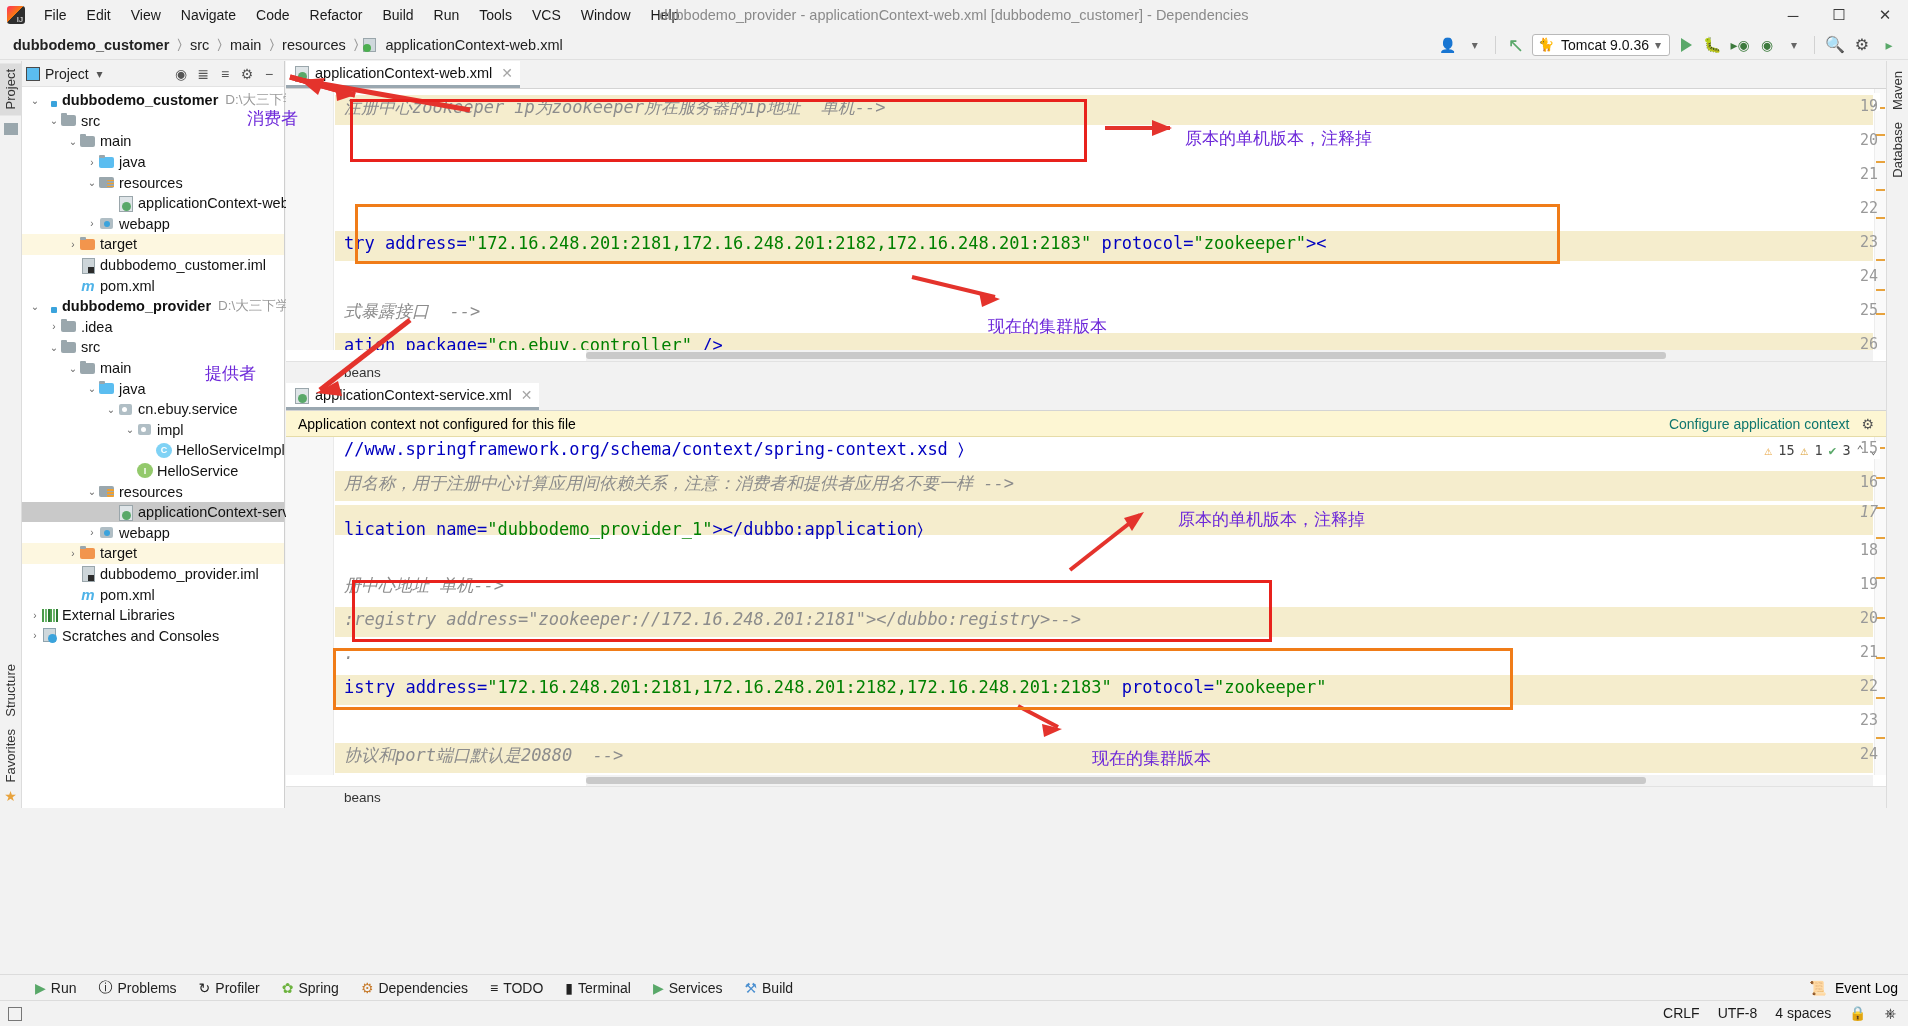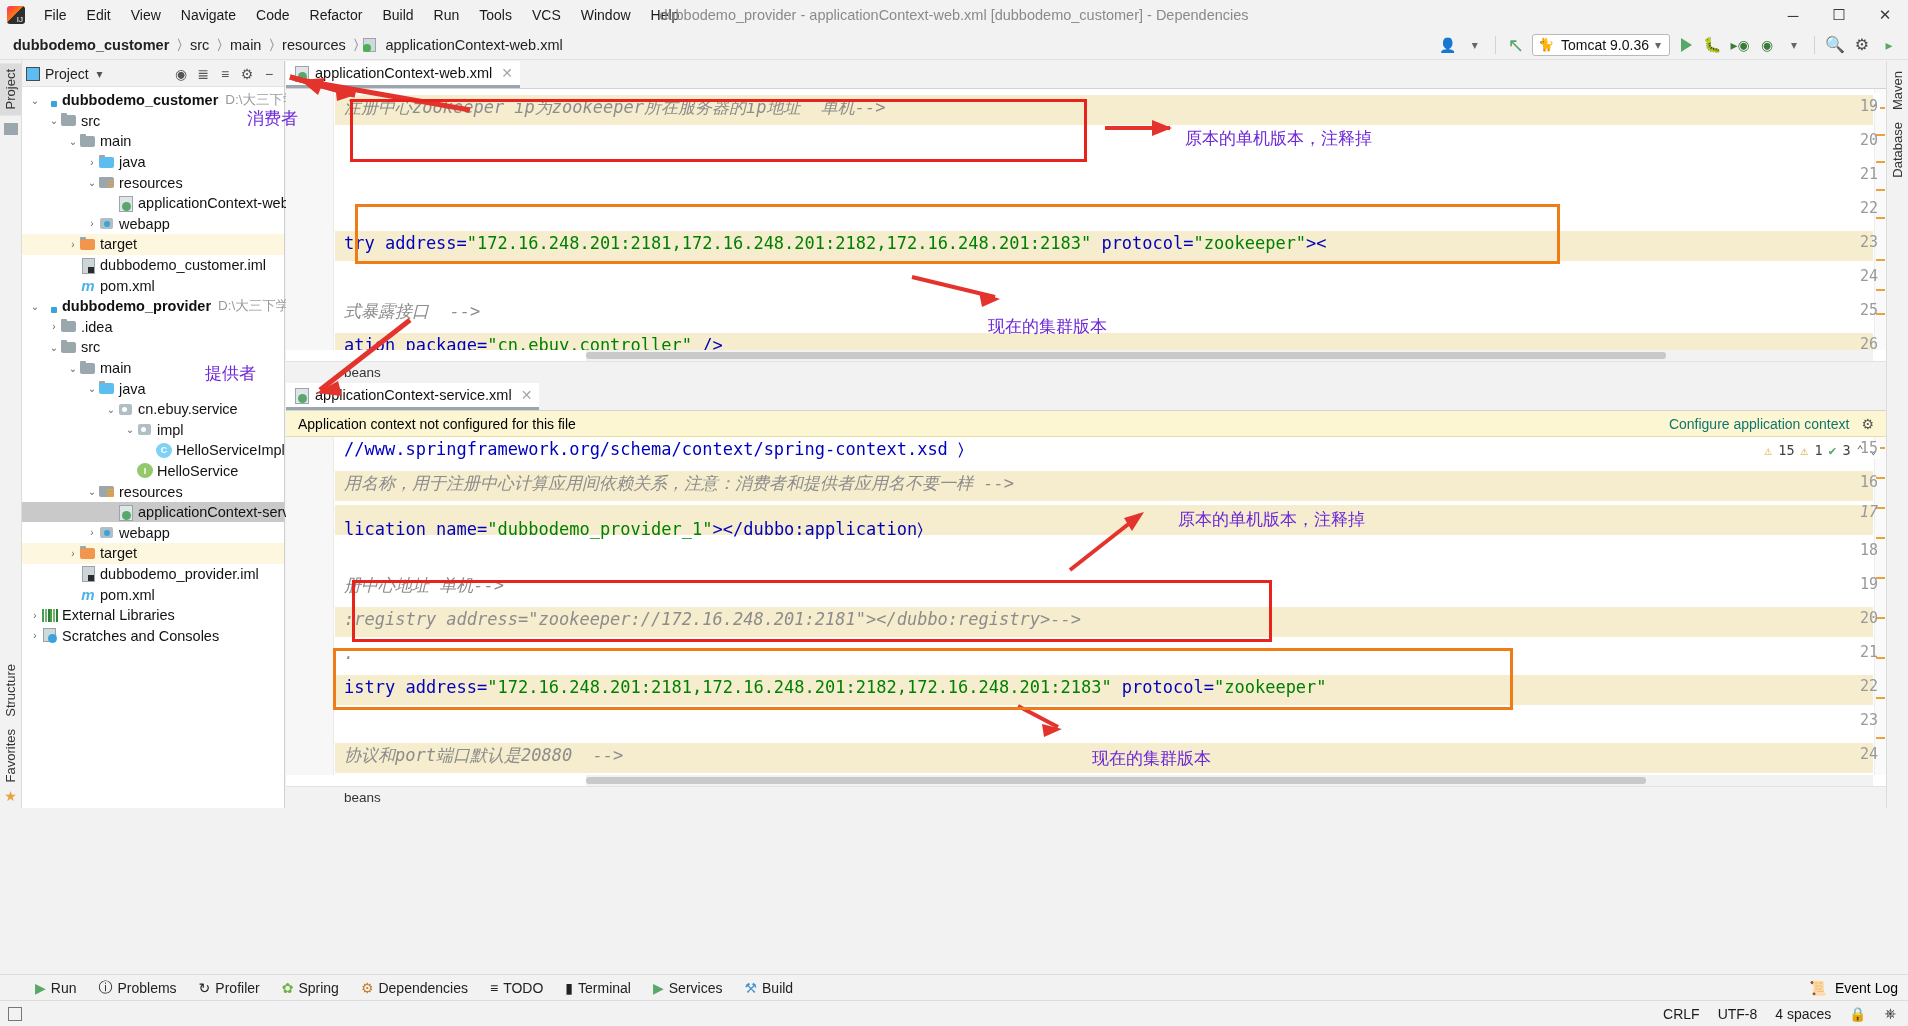--- a/index.html
+++ b/index.html
@@ -286,21 +286,21 @@
     background: #f2f2f2; border-top: 1px solid #dcdcdc;
     display: flex; align-items: center; padding-left: 24px; font-size: 14px;
   }
   .twb-item { display: flex; align-items: center; gap: 5px; padding: 0 11px; color: #222; }
   .twb-right { margin-left: auto; display: flex; align-items: center; padding-right: 10px; gap: 8px; }
   .statusbar {
     position: absolute; left: 0; bottom: 0; width: 1908px; height: 26px;
     background: #f2f2f2; border-top: 1px solid #dcdcdc;
     display: flex; align-items: center; padding-left: 8px; font-size: 14px; color: #1b1b1b;
   }
-  .sb-right { margin-left: auto; display: flex; align-items: center; gap: 18px; padding-right: 12px; }
+  .sb-right { margin-left: auto; display: flex; gap: 18px; padding-right: 12px; }
   .sb-ic { width: 14px; height: 14px; border: 1px solid #777; display: inline-block; }
 </style>
 </head>
 <body>
 
 <div class="app">
 
   <div class="titlebar">
     <div class="ij-logo"></div>
     <div class="menubar">

